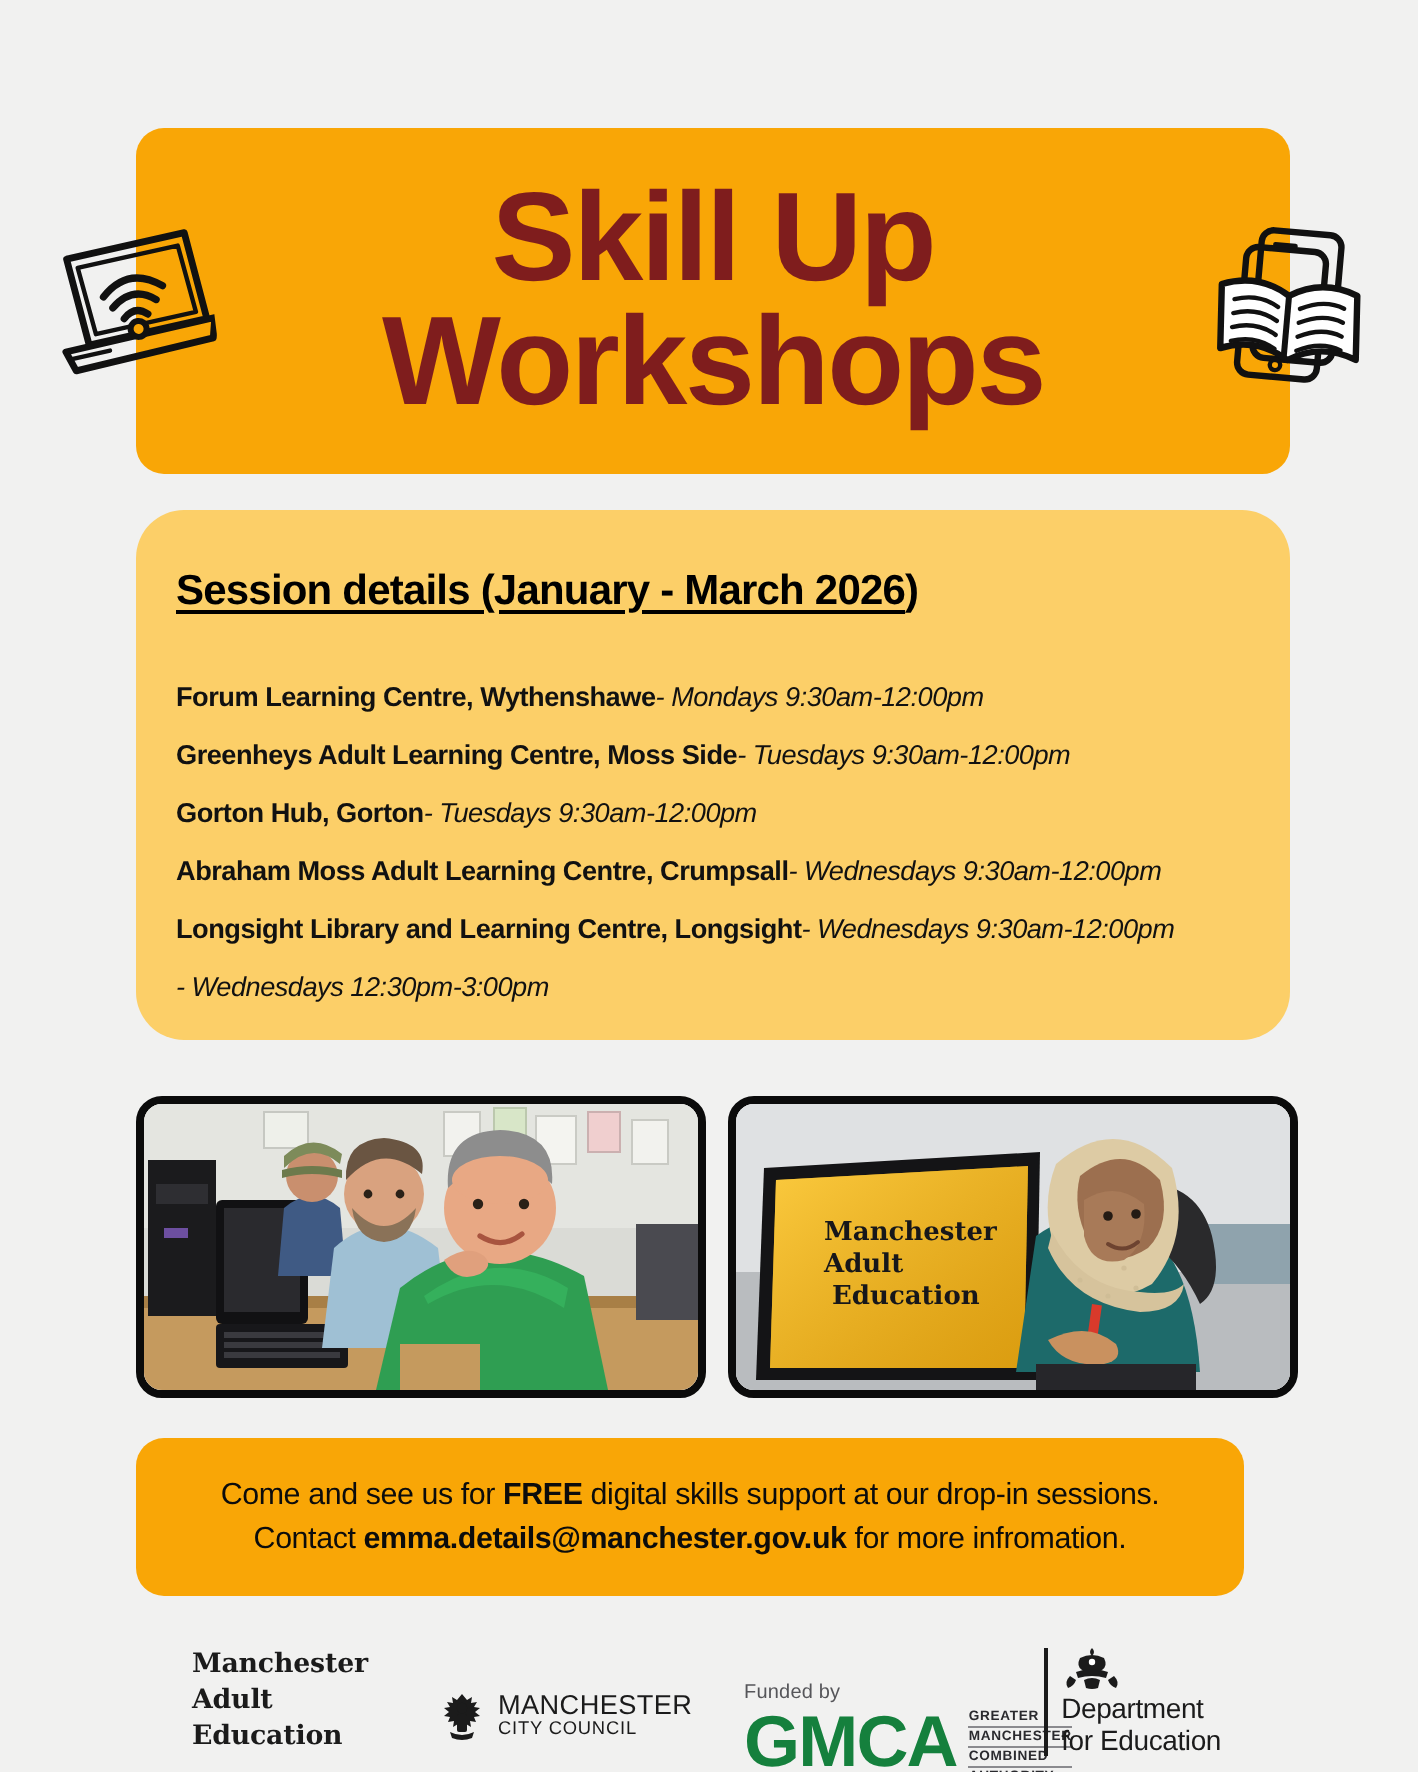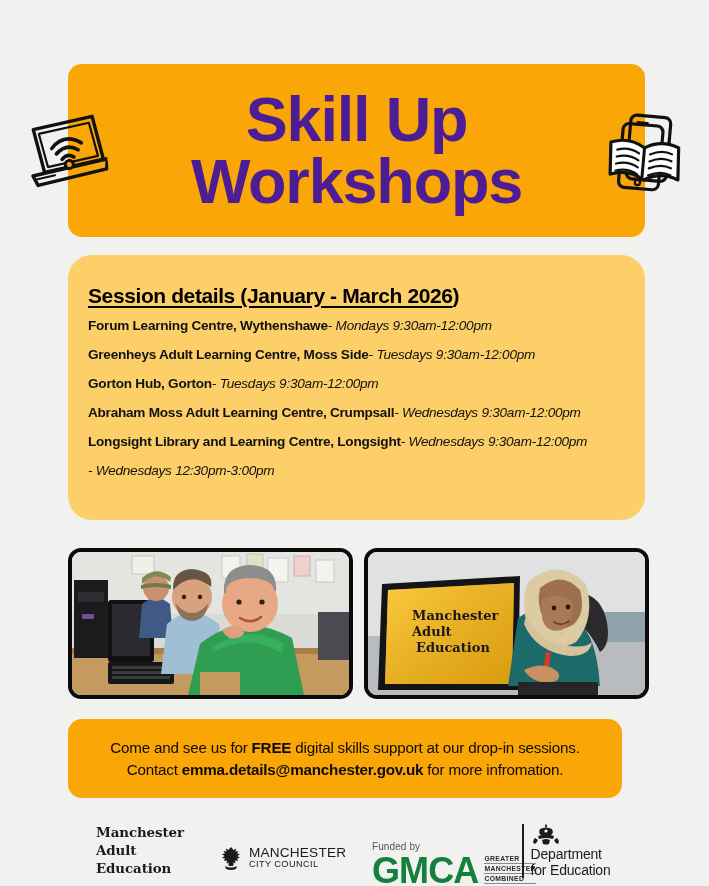--- a/index.html
+++ b/index.html
@@ -32,21 +32,21 @@
     display: flex;
     align-items: center;
     justify-content: center;
   }
   .header-title {
     font-family: "Liberation Sans", sans-serif;
     font-weight: bold;
     font-size: 63px;
     line-height: 0.97;
     letter-spacing: -1.2px;
-    color: #4c1d95;
+    color: #7f1d1d;
     text-align: center;
     margin: 0;
     padding: 0 10px;
     white-space: pre-line;
   }
 
   
   .deco-icon {
     position: absolute;
     z-index: 5;
@@ -87,21 +87,21 @@
     white-space: nowrap;
   }
   .details-heading .underlined {
     text-decoration: underline;
     text-underline-offset: 3px;
     text-decoration-thickness: 2px;
   }
   .sessions-list {
     position: absolute;
     left: 20px;
-    top: 56px;
+    top: 79px;
     right: 12px;
     margin: 0;
     padding: 0;
     list-style: none;
   }
   .session-row {
     font-size: 13.6px;
     color: #111;
     line-height: 1;
     height: 29px;

